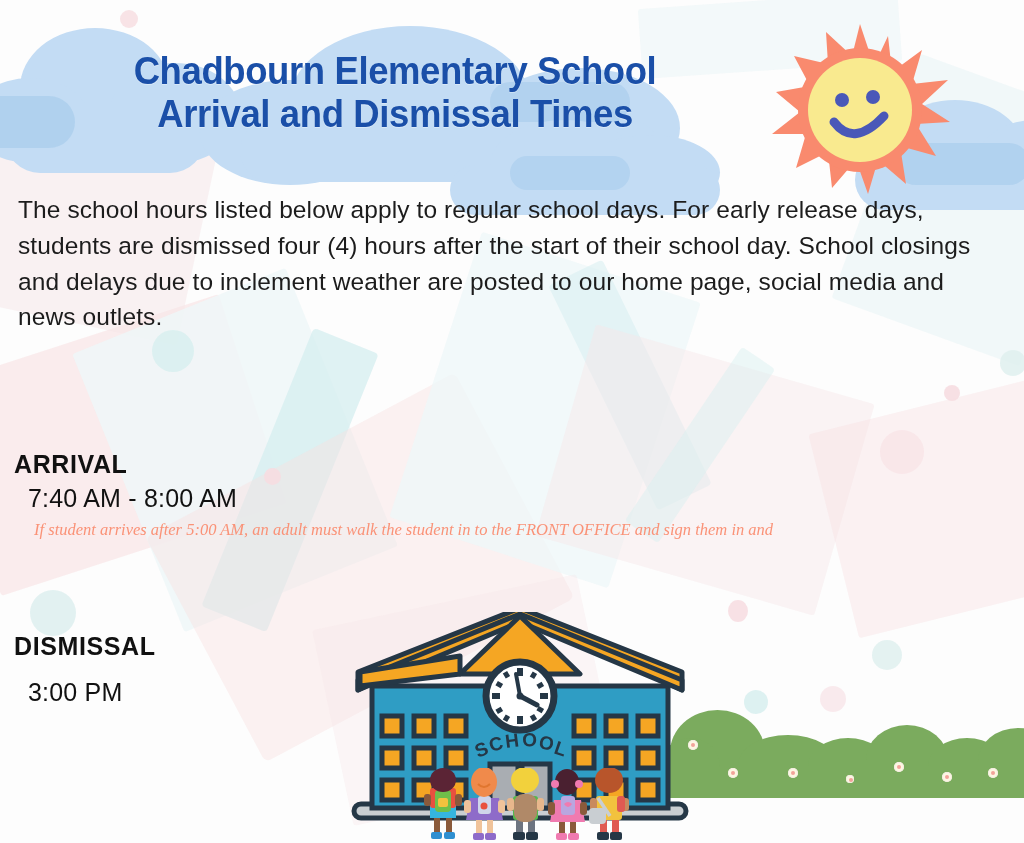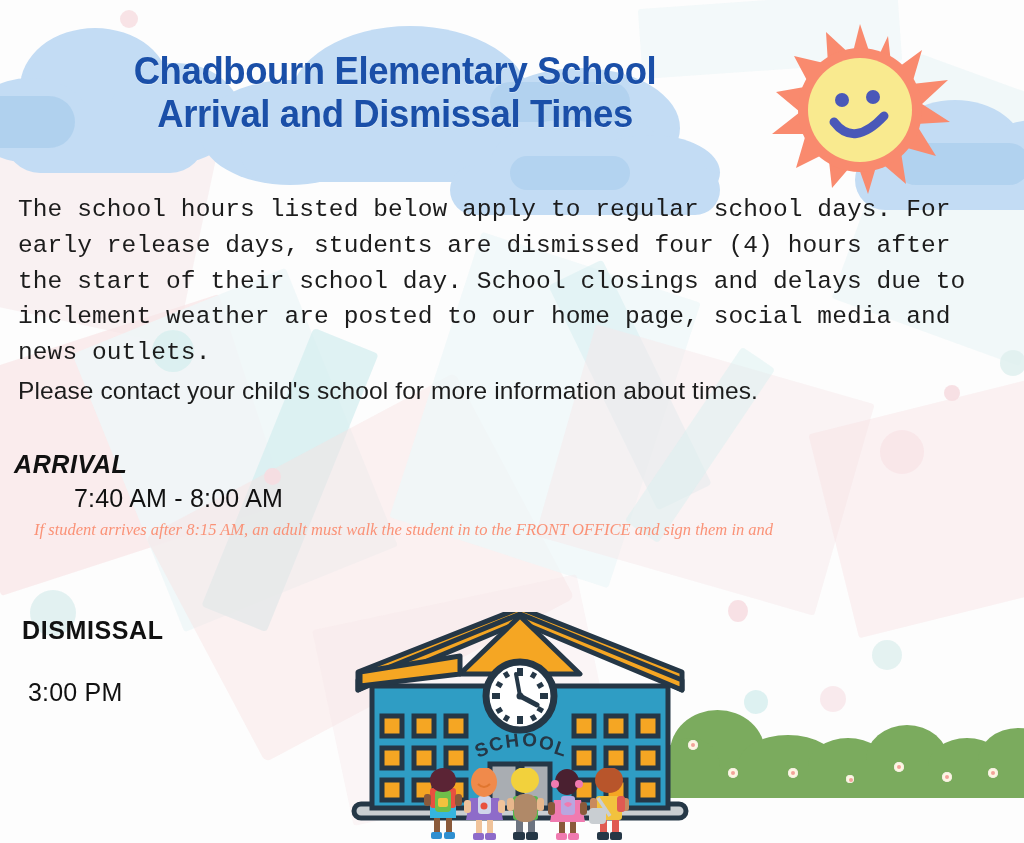--- a/index.html
+++ b/index.html
@@ -36,21 +36,21 @@
     letter-spacing:-0.4px;
     text-shadow:0 1px 0 rgba(255,255,255,.35);
     transform:scaleX(.96);transform-origin:center top;
   }
   .title div{white-space:nowrap;}
 
   
   .body-copy{
     position:absolute;z-index:5;left:18px;top:192px;width:990px;
     color:#1c1c1c;font-size:24.5px;line-height:1.46;
-    font-family:Liberation Mono, monospace;letter-spacing:.1px;
+    font-family:Liberation Sans, sans-serif;letter-spacing:.1px;
   }
   .body-copy p{margin:0;}
   .para2{position:absolute;z-index:5;left:18px;top:373px;width:990px;
     color:#1c1c1c;font-size:24.5px;line-height:1.46;letter-spacing:.1px;}
 
   
   .sec-head{
     position:absolute;z-index:5;left:14px;color:#111;
     font-family:"Liberation Sans Narrow","Liberation Sans",sans-serif;
     font-weight:bold;font-size:25px;letter-spacing:.6px;
@@ -158,31 +158,28 @@
 
   <div class="title">
     <div>Chadbourn Elementary School</div>
     <div>Arrival and Dismissal Times</div>
   </div>
 
   <div class="body-copy">
     <p>The school hours listed below apply to regular school days. For early release days, students are dismissed four (4) hours after the start of their school day. School closings and delays due to inclement weather are posted to our home page, social media and news outlets.</p>
   </div>
 
-  <div class="para2">
-    <p style="margin:0;">Please contact your child's school for more information about times.</p>
-  </div>
-
-  <div class="sec-head" style="top:450px;font-style:italic;">ARRIVAL</div>
-  <div class="sec-time" style="top:484px;margin-left:46px;">7:40 AM - 8:00 AM</div>
+
+  <div class="sec-head" style="top:450px;">ARRIVAL</div>
+  <div class="sec-time" style="top:484px;">7:40 AM - 8:00 AM</div>
   <div class="note">
-    <span>If student arrives after 8:15 AM, an adult must walk the student in to the FRONT OFFICE and sign them in and</span>
-  </div>
-
-  <div class="sec-head" style="top:616px;margin-left:8px;">DISMISSAL</div>
+    <span>If student arrives after 5:00 AM, an adult must walk the student in to the FRONT OFFICE and sign them in and</span>
+  </div>
+
+  <div class="sec-head" style="top:632px;">DISMISSAL</div>
   <div class="sec-time" style="top:678px;">3:00 PM</div>
 
   <div class="bushes" style="left:660px;top:690px;width:364px;height:125px;">
     <div class="bush" style="left:10px;top:20px;width:95px;height:85px;"></div>
     <div class="bush" style="left:78px;top:45px;width:100px;height:60px;"></div>
     <div class="bush" style="left:148px;top:48px;width:80px;height:57px;"></div>
     <div class="bush" style="left:206px;top:35px;width:82px;height:70px;"></div>
     <div class="bush" style="left:268px;top:48px;width:78px;height:57px;"></div>
     <div class="bush" style="left:318px;top:38px;width:80px;height:67px;"></div>
     <div class="bush" style="left:0px;top:48px;width:60px;height:57px;"></div>

